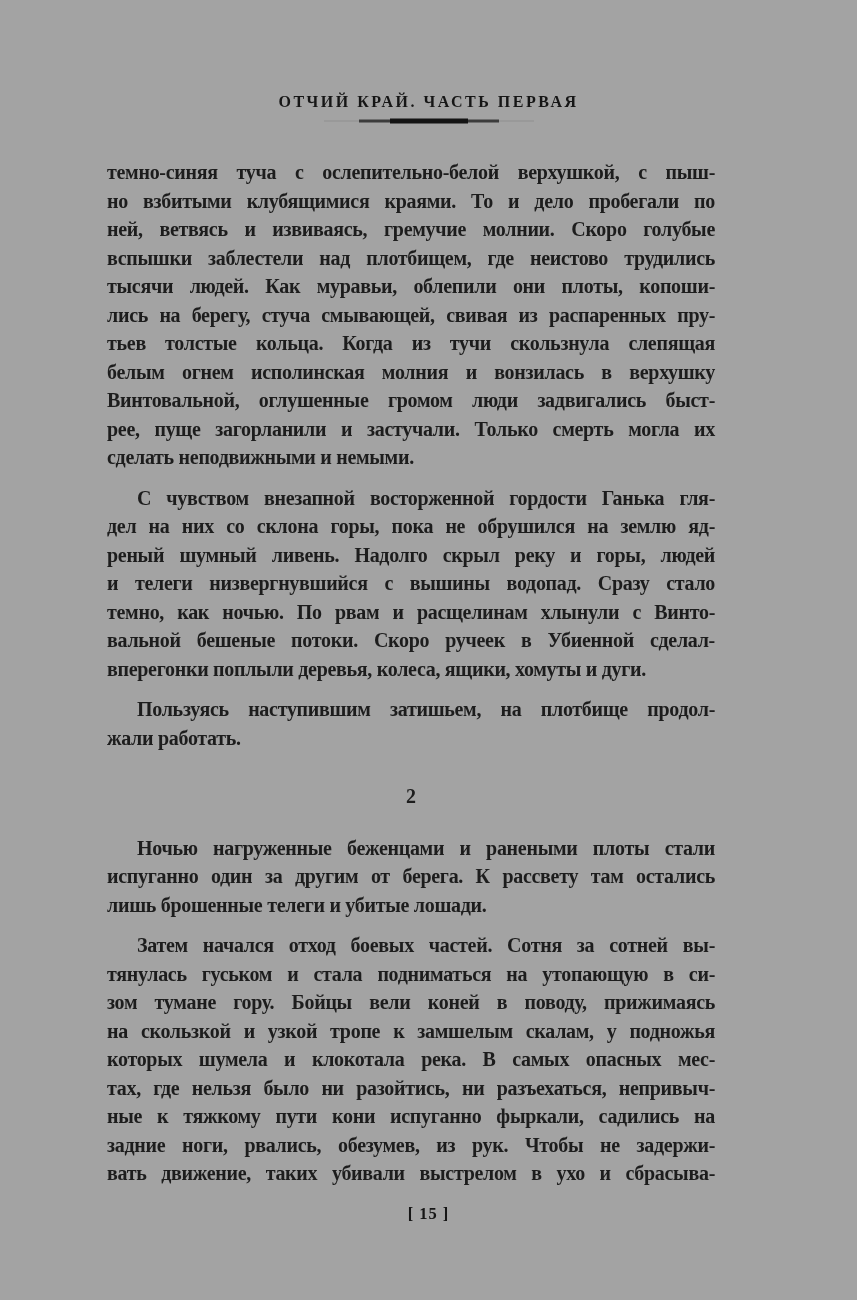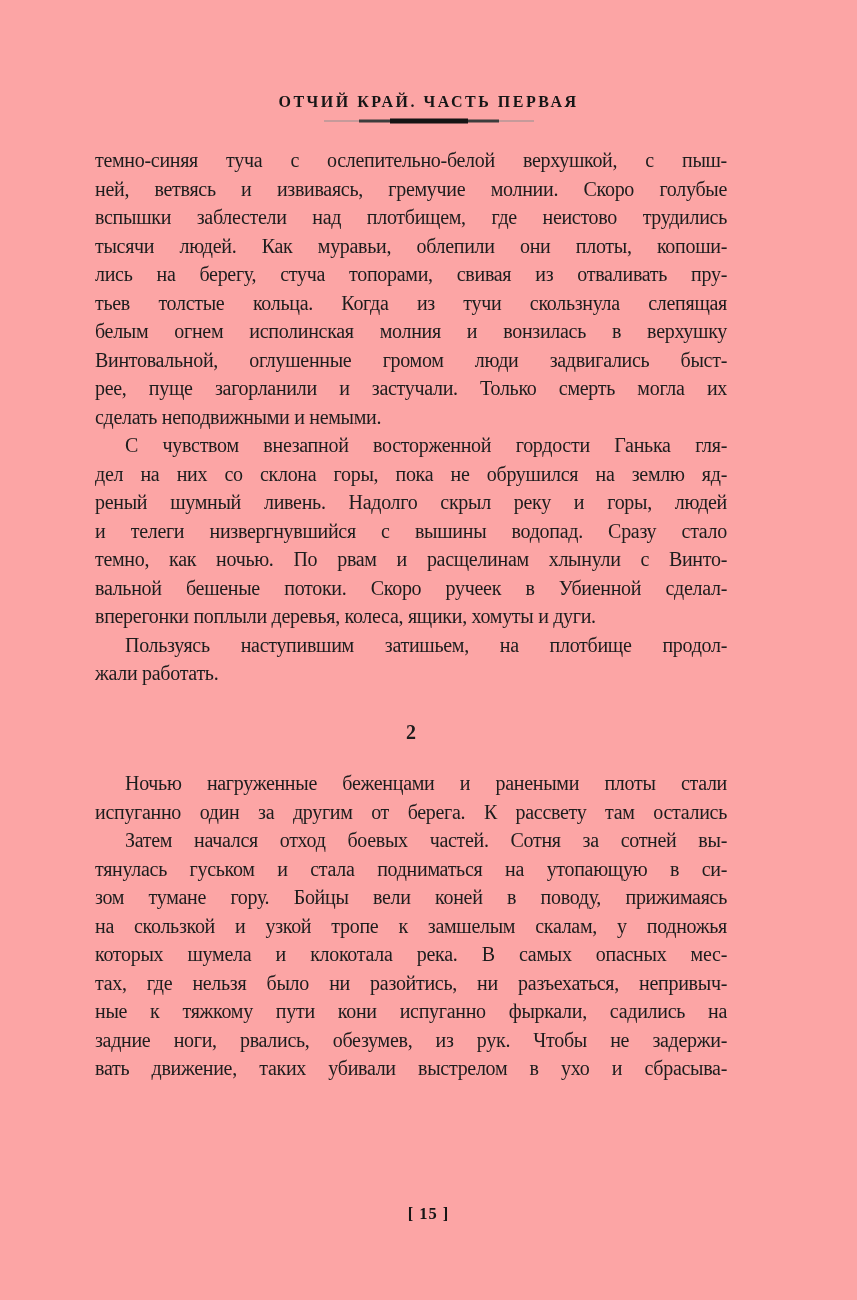--- a/index.html
+++ b/index.html
@@ -4,21 +4,21 @@
 <style>
   html, body {
     margin: 0;
     padding: 0;
     background: #ffffff;
   }
   .page {
     position: relative;
     width: 857px;
     height: 1300px;
-    background: #fca5a5;
+    background: #a3a3a3;
     font-family: "Liberation Serif", "DejaVu Serif", serif;
     color: #1d1d1d;
     overflow: hidden;
   }
 
   
   .running-head {
     position: absolute;
     top: 93px;
     left: 0;
@@ -52,21 +52,21 @@
   
   .text-block {
     position: absolute;
     left: 95px;
     top: 146px;
     width: 632px;
     font-size: 20px;
     line-height: 28.5px;
     letter-spacing: -0.3px;
   }
-  .paragraph { margin: 0; }
+  .paragraph { margin: 12px; font-weight: bold; }
   .line {
     text-align: justify;
     text-align-last: justify;
     white-space: normal;
   }
   .line.last { text-align-last: left; }
   .paragraph.indent .line:first-child { text-indent: 30px; }
 
   .section-number {
     text-align: center;
@@ -100,24 +100,25 @@
 
   <div class="divider">
     <span class="rule rule-thin"></span>
     <span class="rule rule-mid"></span>
     <span class="rule rule-thick"></span>
   </div>
 
   <main class="text-block" id="text-block">
       <div class="paragraph">
         <div class="line">темно-синяя туча с ослепительно-белой верхушкой, с пыш-</div>
+        <div class="line">но взбитыми клубящимися краями. То и дело пробегали по</div>
         <div class="line">ней, ветвясь и извиваясь, гремучие молнии. Скоро голубые</div>
         <div class="line">вспышки заблестели над плотбищем, где неистово трудились</div>
         <div class="line">тысячи людей. Как муравьи, облепили они плоты, копоши-</div>
-        <div class="line">лись на берегу, стуча топорами, свивая из отваливать пру-</div>
+        <div class="line">лись на берегу, стуча смывающей, свивая из распаренных пру-</div>
         <div class="line">тьев толстые кольца. Когда из тучи скользнула слепящая</div>
         <div class="line">белым огнем исполинская молния и вонзилась в верхушку</div>
         <div class="line">Винтовальной, оглушенные громом люди задвигались быст-</div>
         <div class="line">рее, пуще загорланили и застучали. Только смерть могла их</div>
         <div class="line last">сделать неподвижными и немыми.</div>
       </div>
       <div class="paragraph indent">
         <div class="line">С чувством внезапной восторженной гордости Ганька гля-</div>
         <div class="line">дел на них со склона горы, пока не обрушился на землю яд-</div>
         <div class="line">реный шумный ливень. Надолго скрыл реку и горы, людей</div>
@@ -127,20 +128,21 @@
         <div class="line last">вперегонки поплыли деревья, колеса, ящики, хомуты и дуги.</div>
       </div>
       <div class="paragraph indent">
         <div class="line">Пользуясь наступившим затишьем, на плотбище продол-</div>
         <div class="line last">жали работать.</div>
       </div>
       <div class="section-number">2</div>
       <div class="paragraph indent">
         <div class="line">Ночью нагруженные беженцами и ранеными плоты стали</div>
         <div class="line">испуганно один за другим от берега. К рассвету там остались</div>
+        <div class="line last">лишь брошенные телеги и убитые лошади.</div>
       </div>
       <div class="paragraph indent">
         <div class="line">Затем начался отход боевых частей. Сотня за сотней вы-</div>
         <div class="line">тянулась гуськом и стала подниматься на утопающую в си-</div>
         <div class="line">зом тумане гору. Бойцы вели коней в поводу, прижимаясь</div>
         <div class="line">на скользкой и узкой тропе к замшелым скалам, у подножья</div>
         <div class="line">которых шумела и клокотала река. В самых опасных мес-</div>
         <div class="line">тах, где нельзя было ни разойтись, ни разъехаться, непривыч-</div>
         <div class="line">ные к тяжкому пути кони испуганно фыркали, садились на</div>
         <div class="line">задние ноги, рвались, обезумев, из рук. Чтобы не задержи-</div>

